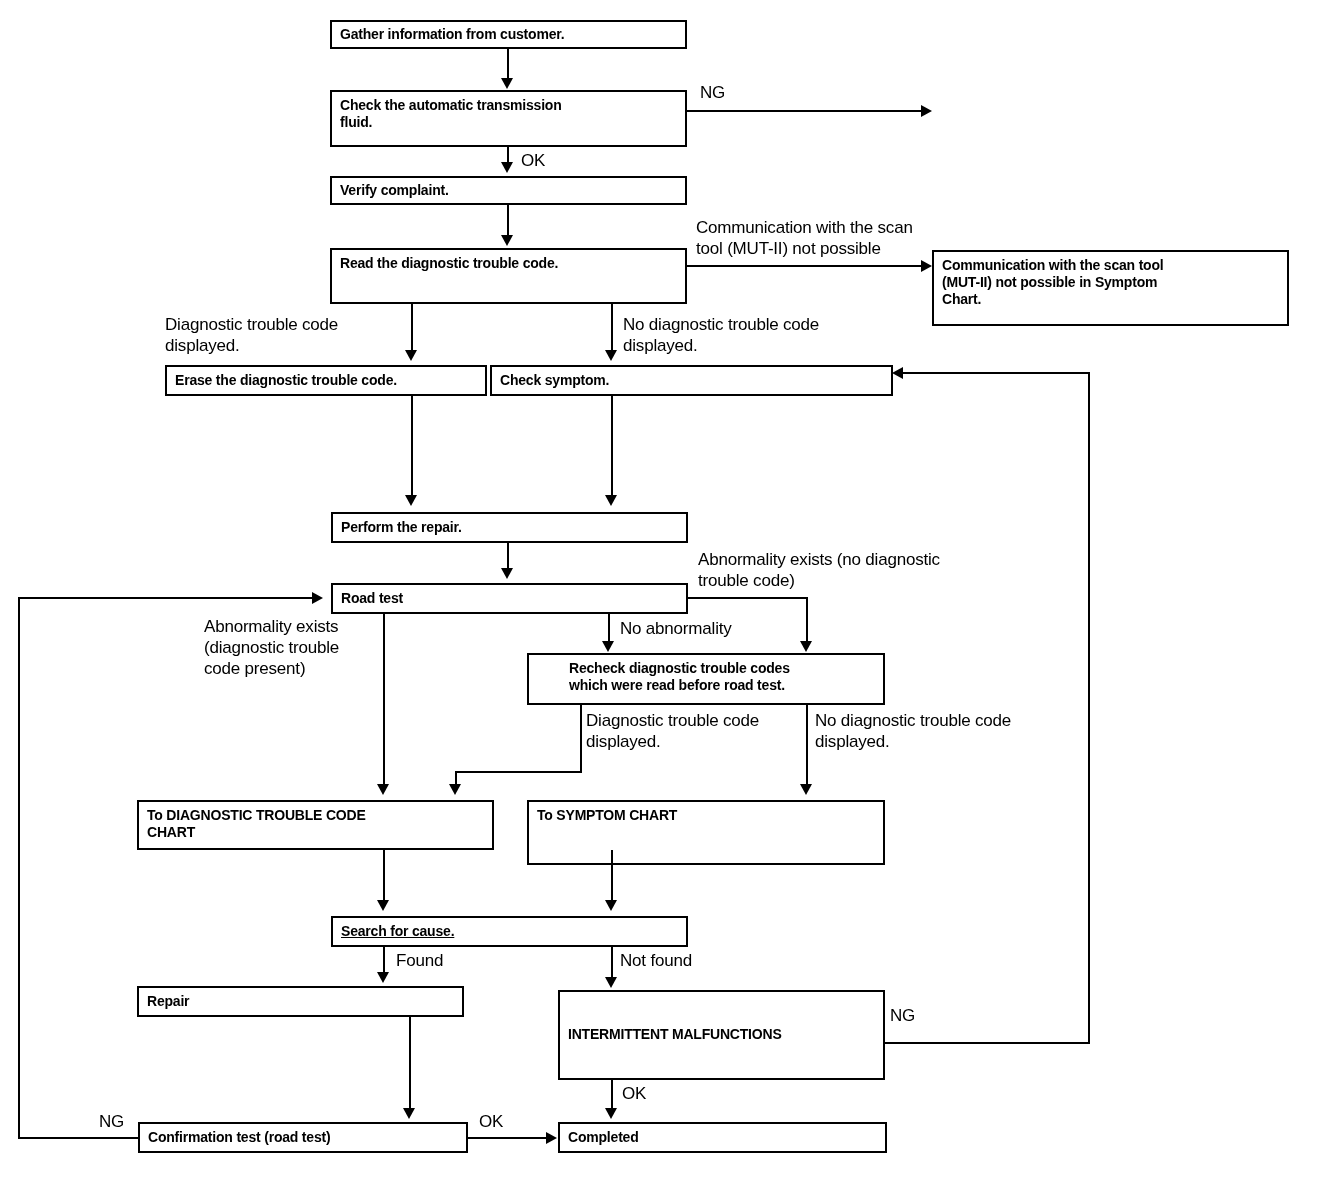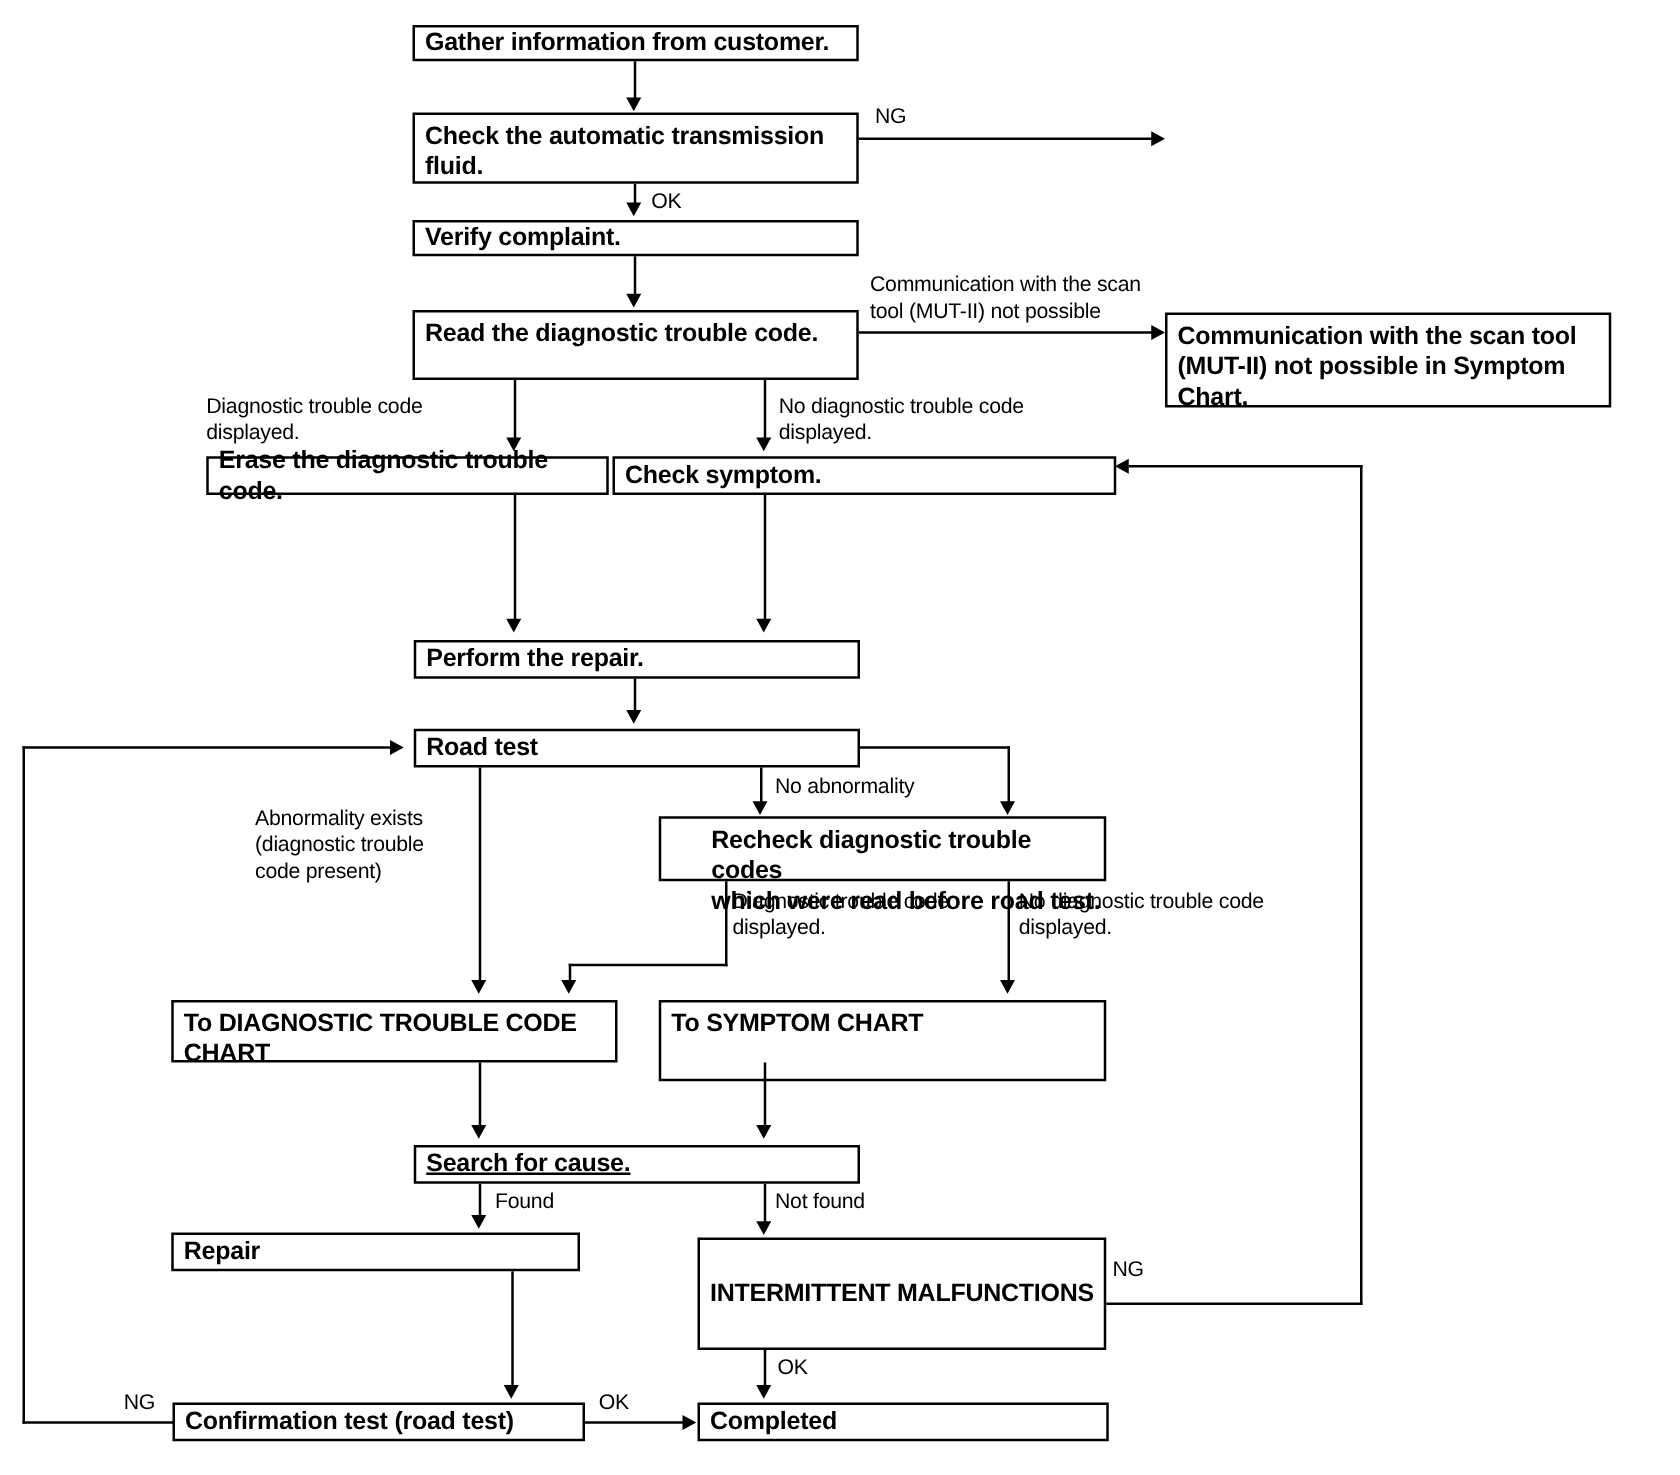--- a/index.html
+++ b/index.html
@@ -14,21 +14,21 @@
     background: #ffffff;
     font-family: "Liberation Sans", sans-serif;
     overflow: hidden;
   }
   .box {
     position: absolute;
     box-sizing: border-box;
     border: 2px solid #000000;
     background: #ffffff;
     font-weight: bold;
-    font-size: 20px;
+    font-size: 14px;
     line-height: 1.22;
     color: #000000;
     padding: 5px 0 0 8px;
     letter-spacing: -0.2px;
   }
   .box.pad-center {
     display: flex;
     align-items: center;
     padding-top: 0;
   }
@@ -237,22 +237,24 @@
 
   <div class="lbl" style="left:696px; top:217px;">Communication with the scan
 tool (MUT-II) not possible</div>
 
   <div class="lbl" style="left:165px; top:314px;">Diagnostic trouble code
 displayed.</div>
 
   <div class="lbl" style="left:623px; top:314px;">No diagnostic trouble code
 displayed.</div>
 
-
-  <div class="lbl" style="left:204px; top:644px;">Abnormality exists
+  <div class="lbl" style="left:698px; top:549px;">Abnormality exists (no diagnostic
+trouble code)</div>
+
+  <div class="lbl" style="left:204px; top:616px;">Abnormality exists
 (diagnostic trouble
 code present)</div>
 
   <div class="lbl" style="left:620px; top:618px;">No abnormality</div>
 
   <div class="lbl" style="left:586px; top:710px;">Diagnostic trouble code
 displayed.</div>
 
   <div class="lbl" style="left:815px; top:710px;">No diagnostic trouble code
 displayed.</div>

